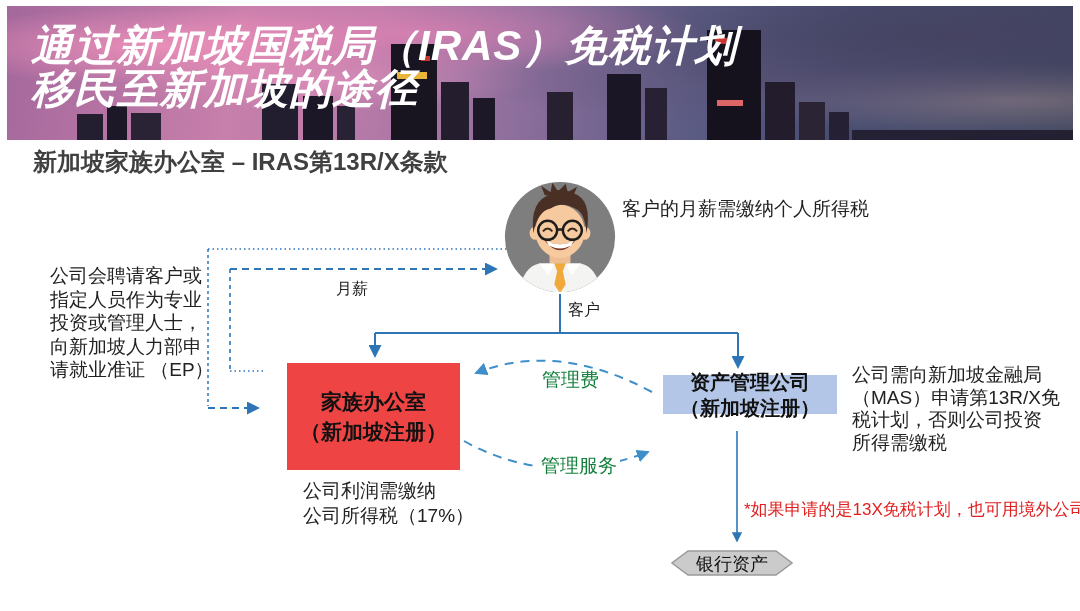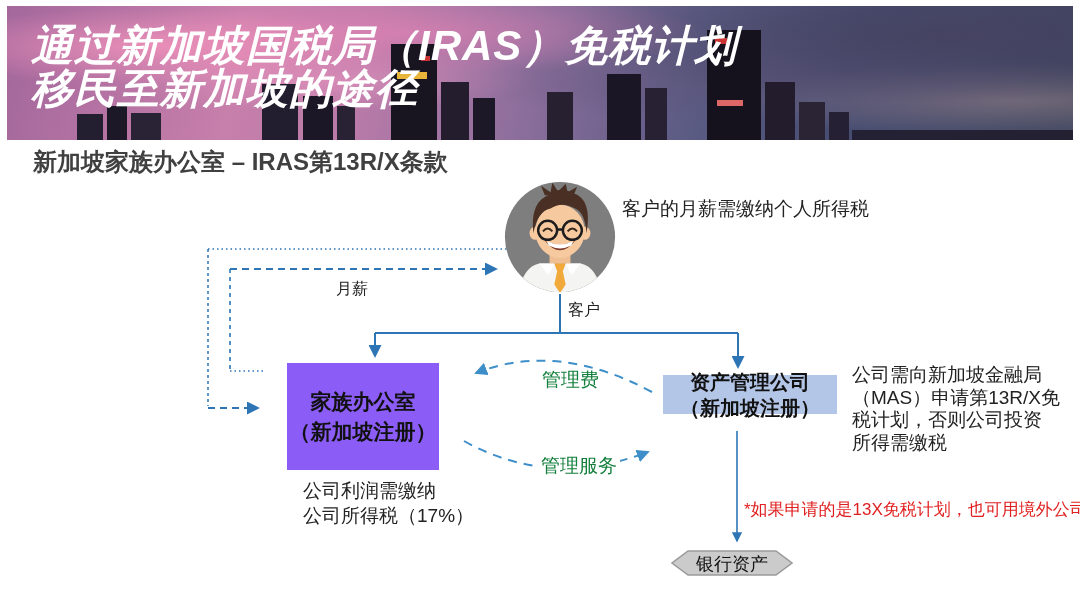--- a/index.html
+++ b/index.html
@@ -22,21 +22,21 @@
   .bld{position:absolute;bottom:0;}
   .bld .lit{position:absolute;display:block;}
   .win-y{background-image:repeating-linear-gradient(0deg, rgba(255,196,92,.45) 0 2px, transparent 2px 7px),repeating-linear-gradient(90deg, rgba(255,196,92,.30) 0 2px, transparent 2px 6px);}
   
   .title{position:absolute;left:24px;top:18px;color:#ffffff;font-weight:bold;font-size:42px;line-height:43px;letter-spacing:1px;font-style:italic;}
   .subtitle{position:absolute;left:33px;top:146px;font-size:24px;font-weight:bold;color:#404040;}
   
   .note{position:absolute;font-size:19px;line-height:23.5px;color:#222;white-space:pre-line;}
   .lbl{position:absolute;font-size:16px;color:#222;}
   .box{position:absolute;display:flex;flex-direction:column;align-items:center;justify-content:center;text-align:center;}
-  .box-pink{left:287px;top:363px;width:152px;height:107px;background:#8b5cf6;font-weight:bold;font-size:21px;line-height:30px;color:#111;}
+  .box-pink{left:287px;top:363px;width:173px;height:107px;background:#ef4444;font-weight:bold;font-size:21px;line-height:30px;color:#111;}
   .box-blue{left:663px;top:375px;width:174px;height:39px;background:#B4C6E7;font-weight:bold;font-size:20px;line-height:26px;color:#111;}
   .arc-label{position:absolute;color:#15803d;font-size:19px;}
   .arc-label.bg{background:#ffffff;padding:0 3px;margin-left:25px;}
   .red-note{position:absolute;left:744px;top:498px;font-size:17px;color:#E02020;white-space:nowrap;}
   
   .avatar{position:absolute;left:503px;top:180px;width:114px;height:114px;}
   
   .hexwrap{position:absolute;left:671px;top:550px;width:122px;height:26px;}
   .hexlabel{position:absolute;left:671px;top:552px;width:122px;text-align:center;font-size:18px;color:#111;}
   
@@ -133,20 +133,25 @@
         <path d="M46,64.5 Q60,71 74,64.5 L72,69 Q60,75 48,69 Z" fill="#ffffff"></path>
         <path d="M54,88 L66,88 L63,96 L66,110 L60,119 L54,110 L57,96 Z" fill="#F2A93B"></path>
         <path d="M38,88 L54,88 L48,100 Z" fill="#ffffff"></path>
         <path d="M82,88 L66,88 L72,100 Z" fill="#ffffff"></path>
       </g>
     </svg>
   </div>
 
   <div class="lbl" style="left:568px;top:300px;">客户</div>
   <div class="lbl" style="left:622px;top:196px;font-size:19px;">客户的月薪需缴纳个人所得税</div>
+  <div class="note" style="left:50px;top:264px;width:170px;">公司会聘请客户或
+指定人员作为专业
+投资或管理人士，
+向新加坡人力部申
+请就业准证 （EP）</div>
   <div class="lbl" style="left:336px;top:279px;">月薪</div>
 
   <div class="box box-pink">
     <span>家族办公室</span>
     <span>（新加坡注册）</span>
   </div>
 
   <div class="box box-blue">
     <span>资产管理公司</span>
     <span>（新加坡注册）</span>

